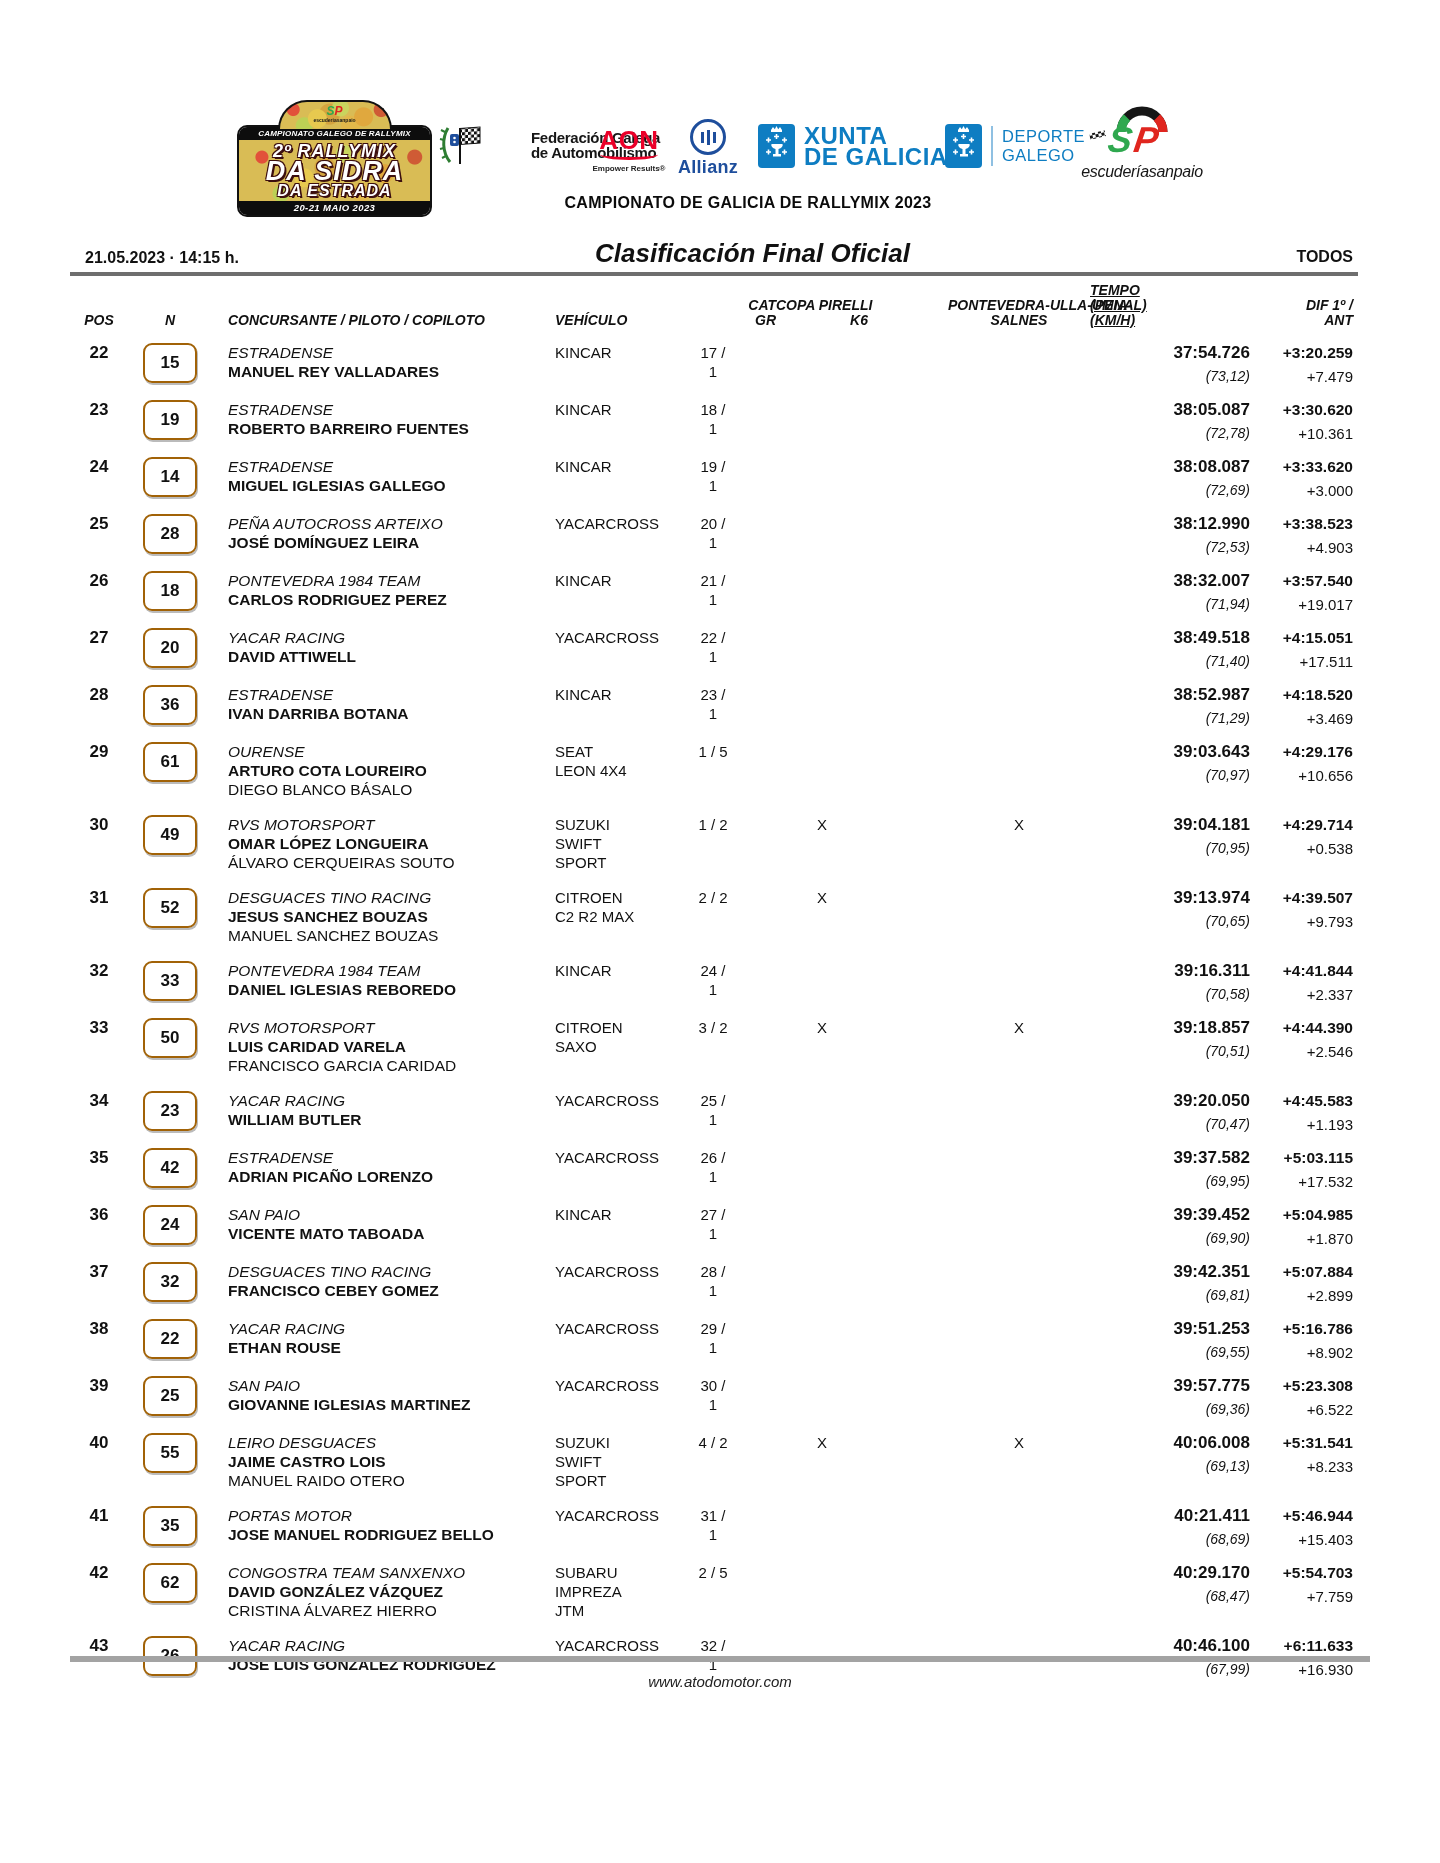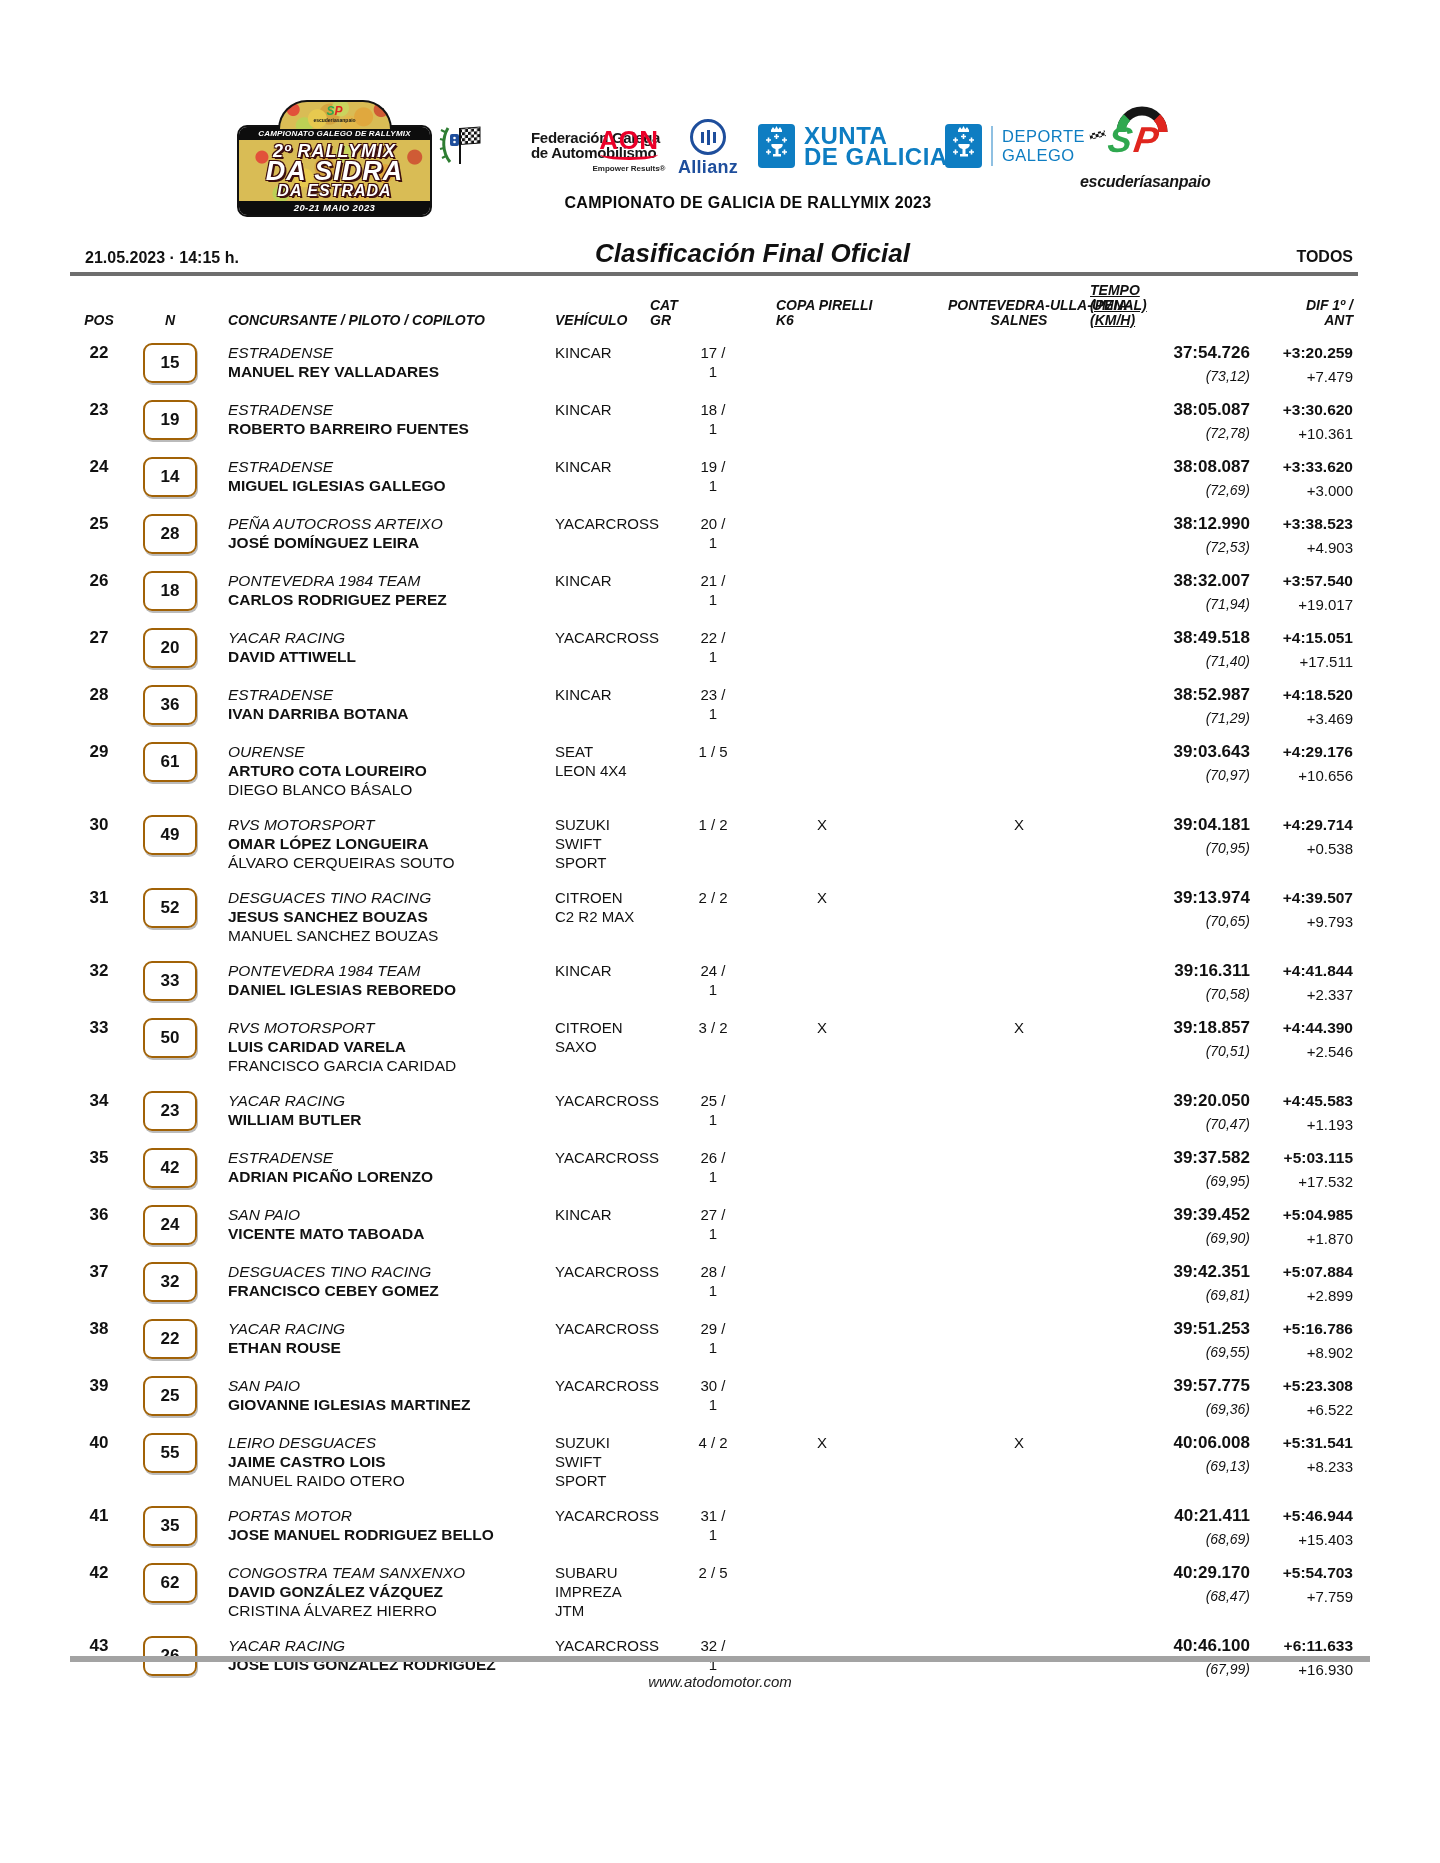--- a/index.html
+++ b/index.html
@@ -45,39 +45,39 @@
     display:flex;align-items:center;justify-content:center;gap:3px;}
   .allianz-circle i{display:block;width:3px;height:11px;background:#1e4e9c;}
   .allianz-circle i.mid{height:15px;}
   .allianz-word{font-weight:700;font-size:18px;color:#1e4e9c;margin-top:2px;letter-spacing:.3px;}
   .xunta{left:758px;top:124px;display:flex;align-items:center;gap:9px;}
   .xunta-text{color:#0e7dc2;font-size:24px;line-height:21px;letter-spacing:.5px;font-weight:700;}
   .deporte{left:945px;top:124px;display:flex;align-items:center;gap:9px;}
   .dep-bar{width:2px;height:40px;background:#8fc0e2;}
   .dep-text{color:#0e7dc2;font-size:16.5px;line-height:19px;font-weight:500;letter-spacing:.5px;}
   .sanpaio{left:1080px;top:106px;text-align:center;width:124px;}
-  .sanpaio-text{font-style:italic;font-weight:700;font-size:16px;color:#161616;margin-top:11px;letter-spacing:-.3px;}
+  .sanpaio-text{font-style:italic;font-weight:400;font-size:16px;color:#161616;margin-top:1px;letter-spacing:-.3px;}
   .camp-title{left:531px;top:194px;width:434px;text-align:center;font-weight:700;font-size:16px;letter-spacing:.3px;color:#0b0b0b;}
 
   
   .datetime{left:85px;top:249px;font-weight:700;font-size:16px;}
   .doc-title{left:595px;top:238px;font-weight:700;font-style:italic;font-size:26px;}
   .filter{right:87px;top:248px;font-weight:700;font-size:16px;}
   .rule-top{left:70px;top:272px;width:1288px;height:4px;background:#6e6e6e;}
   .rule-bottom{left:70px;top:1656px;width:1300px;height:6px;background:#a3a3a3;}
   .site{left:0;top:1673px;width:1440px;text-align:center;font-style:italic;font-size:15px;color:#222;}
 
   
   .table{position:absolute;top:283px;left:70px;width:1288px;}
   .tgrid{display:grid;grid-template-columns:58px 84px 333px 105px 126px 92px 222px 160px 108px;}
   .thead{align-items:end;font-weight:700;font-style:italic;font-size:14px;line-height:15px;margin-bottom:15px;}
   .thead .hc{white-space:nowrap;}
   .h-pos,.h-num{text-align:center;}
   .h-conc{padding-left:16px;} .h-veh{padding-left:10px;}
-  .h-cat,.h-copa{text-align:left;}
+  .h-cat,.h-copa{text-align:right;}
   .h-ponte{text-align:center;padding-left:80px;}
   .h-tempo{text-decoration:underline;} .h-dif{text-align:right;padding-right:5px;}
   .row{margin-bottom:16px;align-items:start;}
   .c-pos{text-align:center;font-weight:700;font-size:17px;line-height:19px;}
   .c-num{display:flex;justify-content:center;}
   .numbox{width:50px;height:36px;border:2px solid #a16207;border-radius:9px;display:flex;align-items:center;justify-content:center;
     font-weight:700;font-size:17px;box-shadow:1px 2px 0 #bbb;}
   .c-conc{padding-left:16px;font-size:15.5px;line-height:19px;}
   .club{font-style:italic;} .pilot{font-weight:700;} .copilot{}
   .c-veh{padding-left:10px;font-size:15px;line-height:19px;}

